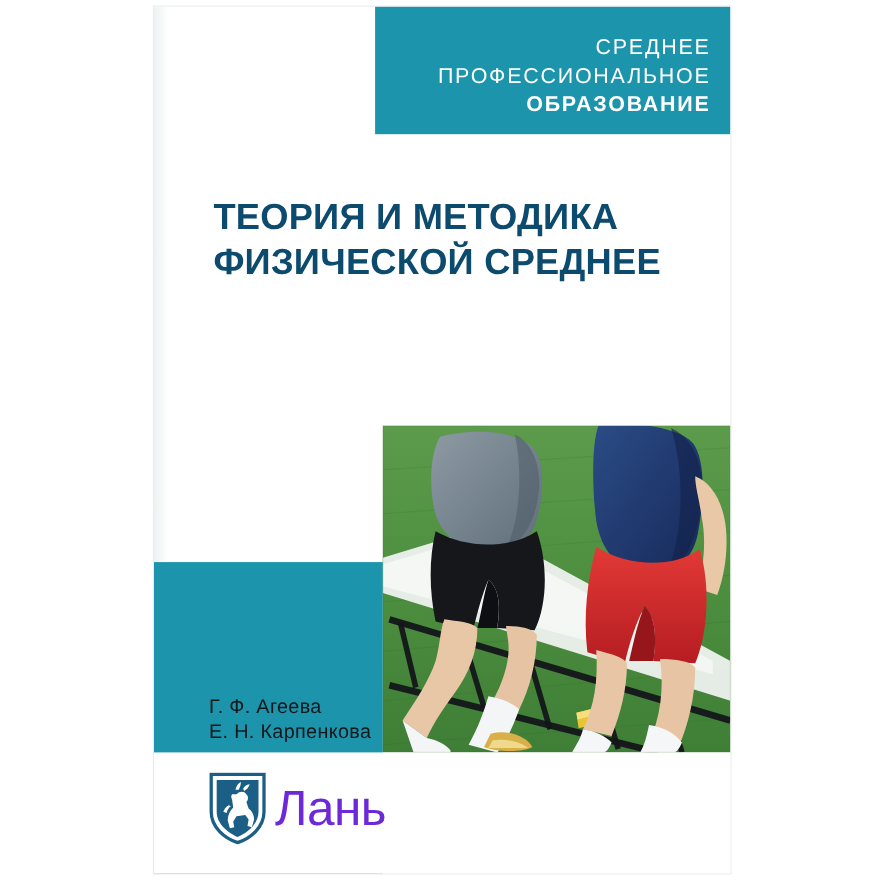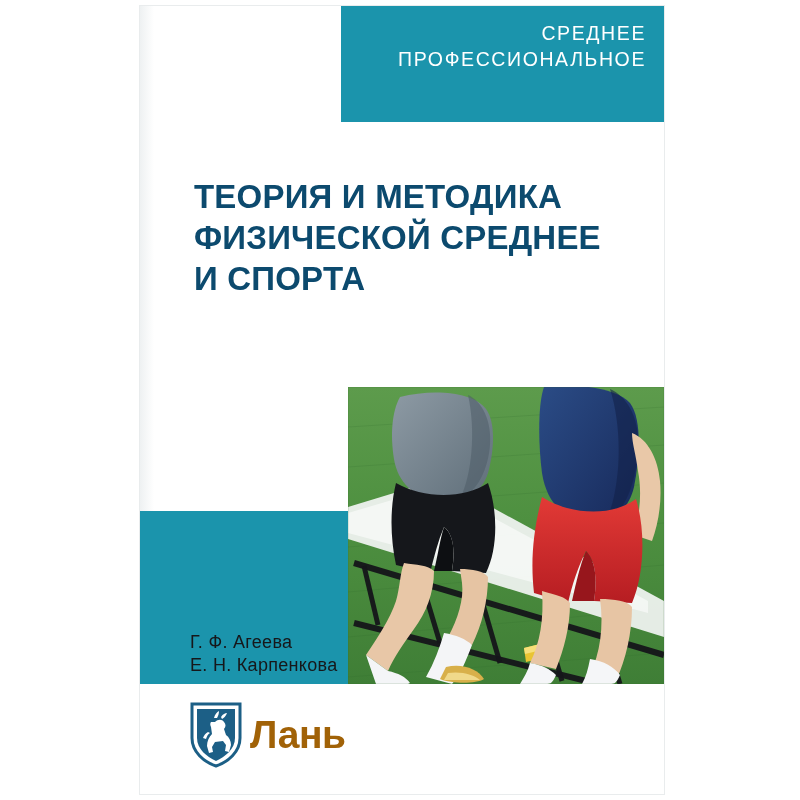--- a/index.html
+++ b/index.html
@@ -45,21 +45,21 @@
   
   .series-banner {
     position: absolute;
     left: 201px;
     top: 0;
     width: 323px;
     height: 116px;
     background: #1b94ac;
     color: #ffffff;
     box-sizing: border-box;
-    padding: 14px 18px 0 0;
+    padding: 24px 18px 0 0;
     text-align: right;
   }
   .series-line {
     font-size: 19.5px;
     letter-spacing: 1.6px;
     line-height: 26px;
     text-transform: uppercase;
     white-space: nowrap;
   }
   .series-line.l1 { font-weight: 400; }
@@ -131,23 +131,23 @@
     left: 48px;
     bottom: 18px;
     width: 160px;
     height: 78px;
   }
   .logo .shield { position: absolute; left: 0; top: 4px; }
   .logo .wordmark {
     position: absolute;
     left: 62px;
     top: 12px;
-    font-size: 39px;
-    font-weight: 700;
-    color: #a16207;
+    font-size: 45px;
+    font-weight: 400;
+    color: #6d28d9;
     letter-spacing: -0.5px;
     line-height: 50px;
   }
 
   
   .site-url {
     position: absolute;
     right: 24px;
     bottom: 33px;
     font-size: 23.5px;
@@ -159,26 +159,26 @@
 </style>
 </head>
 <body>
 
 <div class="page">
   <div class="cover">
 
     <div class="series-banner">
       <div class="series-line l1">СРЕДНЕЕ</div>
       <div class="series-line l2">ПРОФЕССИОНАЛЬНОЕ</div>
+      <div class="series-line l3">ОБРАЗОВАНИЕ</div>
     </div>
 
     <div class="title">
       <div>ТЕОРИЯ И МЕТОДИКА</div>
       <div>ФИЗИЧЕСКОЙ СРЕДНЕЕ</div>
-      <div>И СПОРТА</div>
     </div>
 
     <div class="teal-left"></div>
 
     <div class="photo">
       <svg width="316" height="297" viewBox="0 0 316 297" aria-hidden="true">
         <defs>
           <linearGradient id="grass" x1="0" y1="0" x2="0" y2="1">
             <stop offset="0" stop-color="#5d9b4c"></stop>
             <stop offset="0.45" stop-color="#4e9040"></stop>

